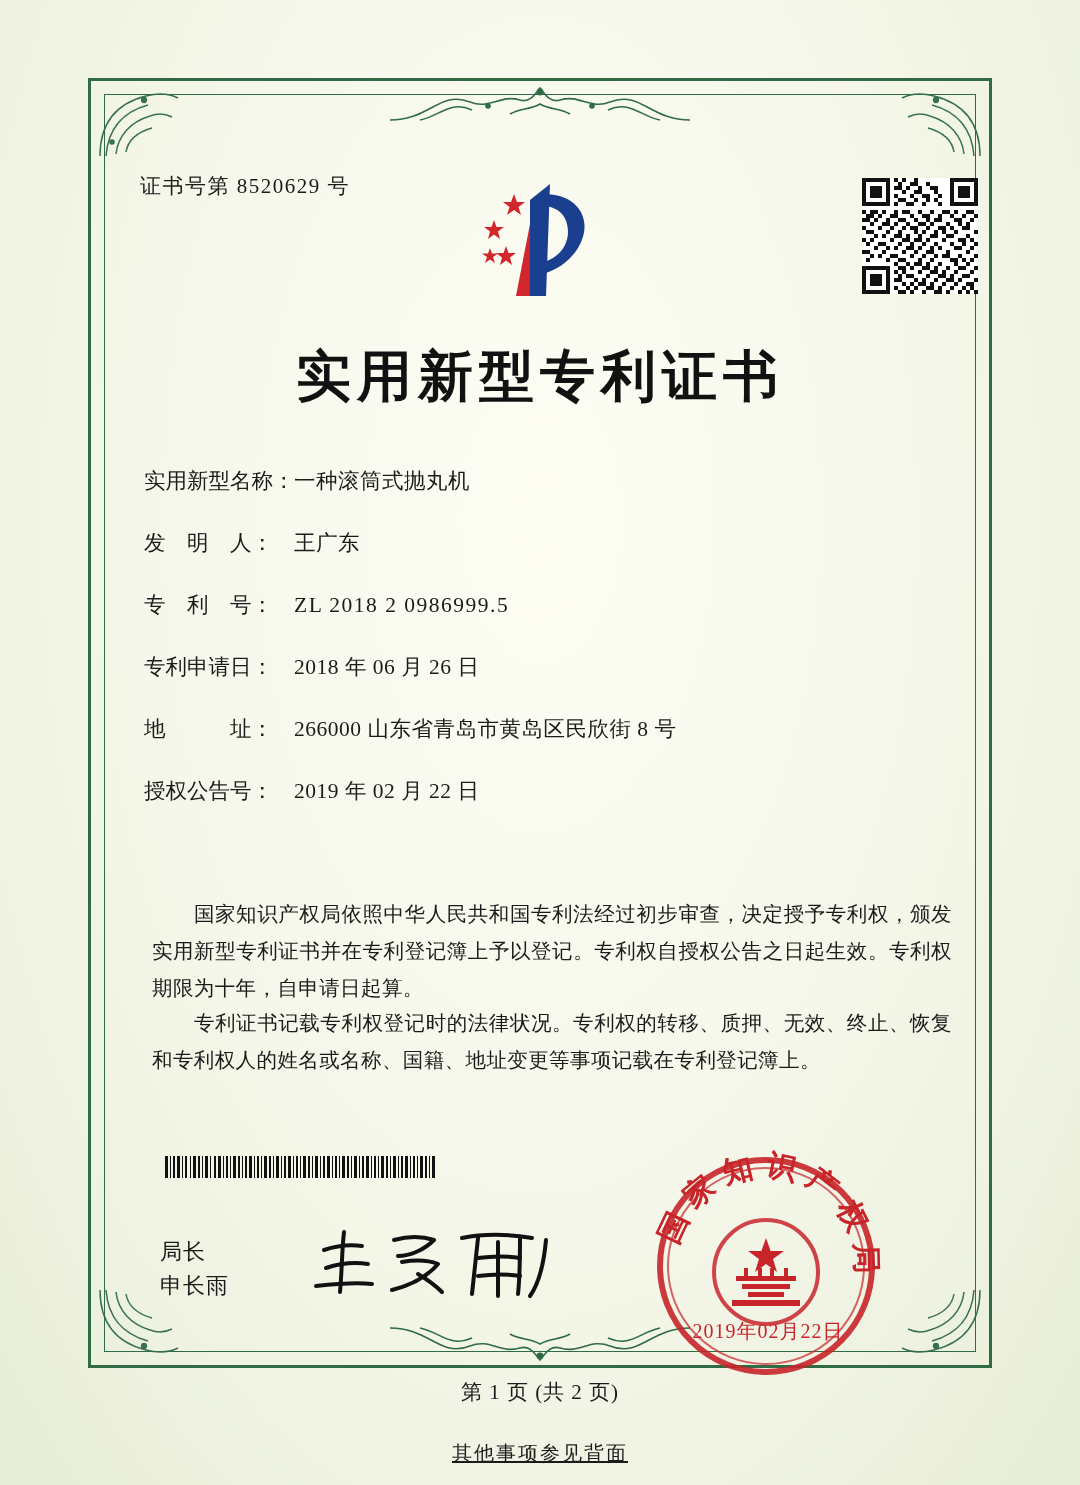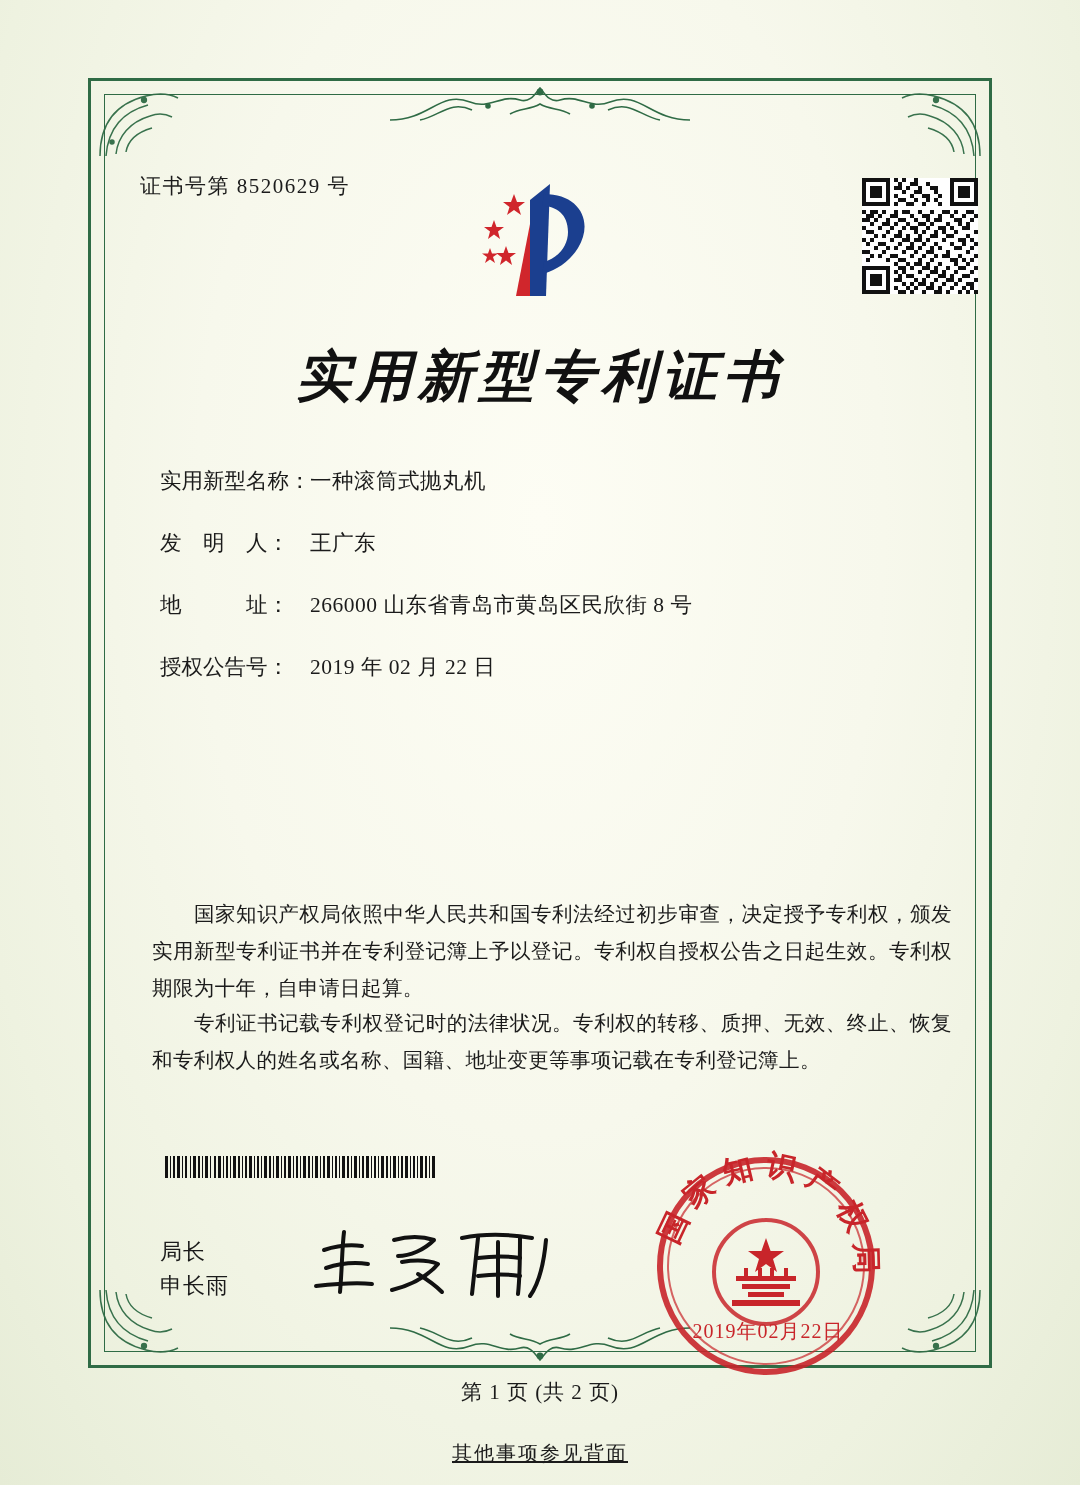--- a/index.html
+++ b/index.html
@@ -93,26 +93,25 @@
   .title {
     position: absolute;
     left: 0; top: 340px;
     width: 1080px;
     text-align: center;
     font-size: 55px;
     font-weight: bold;
     letter-spacing: 6px;
     font-family: "DejaVu Serif", serif;
     color: #111;
-    font-style: italic;
   }
 
   .fields {
     position: absolute;
-    left: 160px; top: 466px;
+    left: 144px; top: 466px;
     width: 800px;
   }
   .field-row {
     position: relative;
     height: 62px;
     font-size: 21.5px;
     white-space: nowrap;
   }
   .f-label {
     display: inline-block;
@@ -511,20 +510,26 @@
   <div class="title">实用新型专利证书</div>
 
   <div class="fields">
     <div class="field-row">
       <span class="f-label">实用新型名称：</span><span class="f-value">一种滚筒式抛丸机</span>
     </div>
     <div class="field-row">
       <span class="f-label">发　明　人：</span><span class="f-value">王广东</span>
     </div>
     <div class="field-row">
+      <span class="f-label">专　利　号：</span><span class="f-value mono">ZL 2018 2 0986999.5</span>
+    </div>
+    <div class="field-row">
+      <span class="f-label">专利申请日：</span><span class="f-value">2018 年 06 月 26 日</span>
+    </div>
+    <div class="field-row">
       <span class="f-label">地　　　址：</span><span class="f-value">266000 山东省青岛市黄岛区民欣街 8 号</span>
     </div>
     <div class="field-row row-inline">
       <span class="f-label">授权公告号：</span><span class="f-value">2019 年 02 月 22 日</span>
     </div>
   </div>
 
   <div class="para para2">专利证书记载专利权登记时的法律状况。专利权的转移、质押、无效、终止、恢复和专利权人的姓名或名称、国籍、地址变更等事项记载在专利登记簿上。</div>
   <div class="para para1">国家知识产权局依照中华人民共和国专利法经过初步审查，决定授予专利权，颁发实用新型专利证书并在专利登记簿上予以登记。专利权自授权公告之日起生效。专利权期限为十年，自申请日起算。</div>
 

